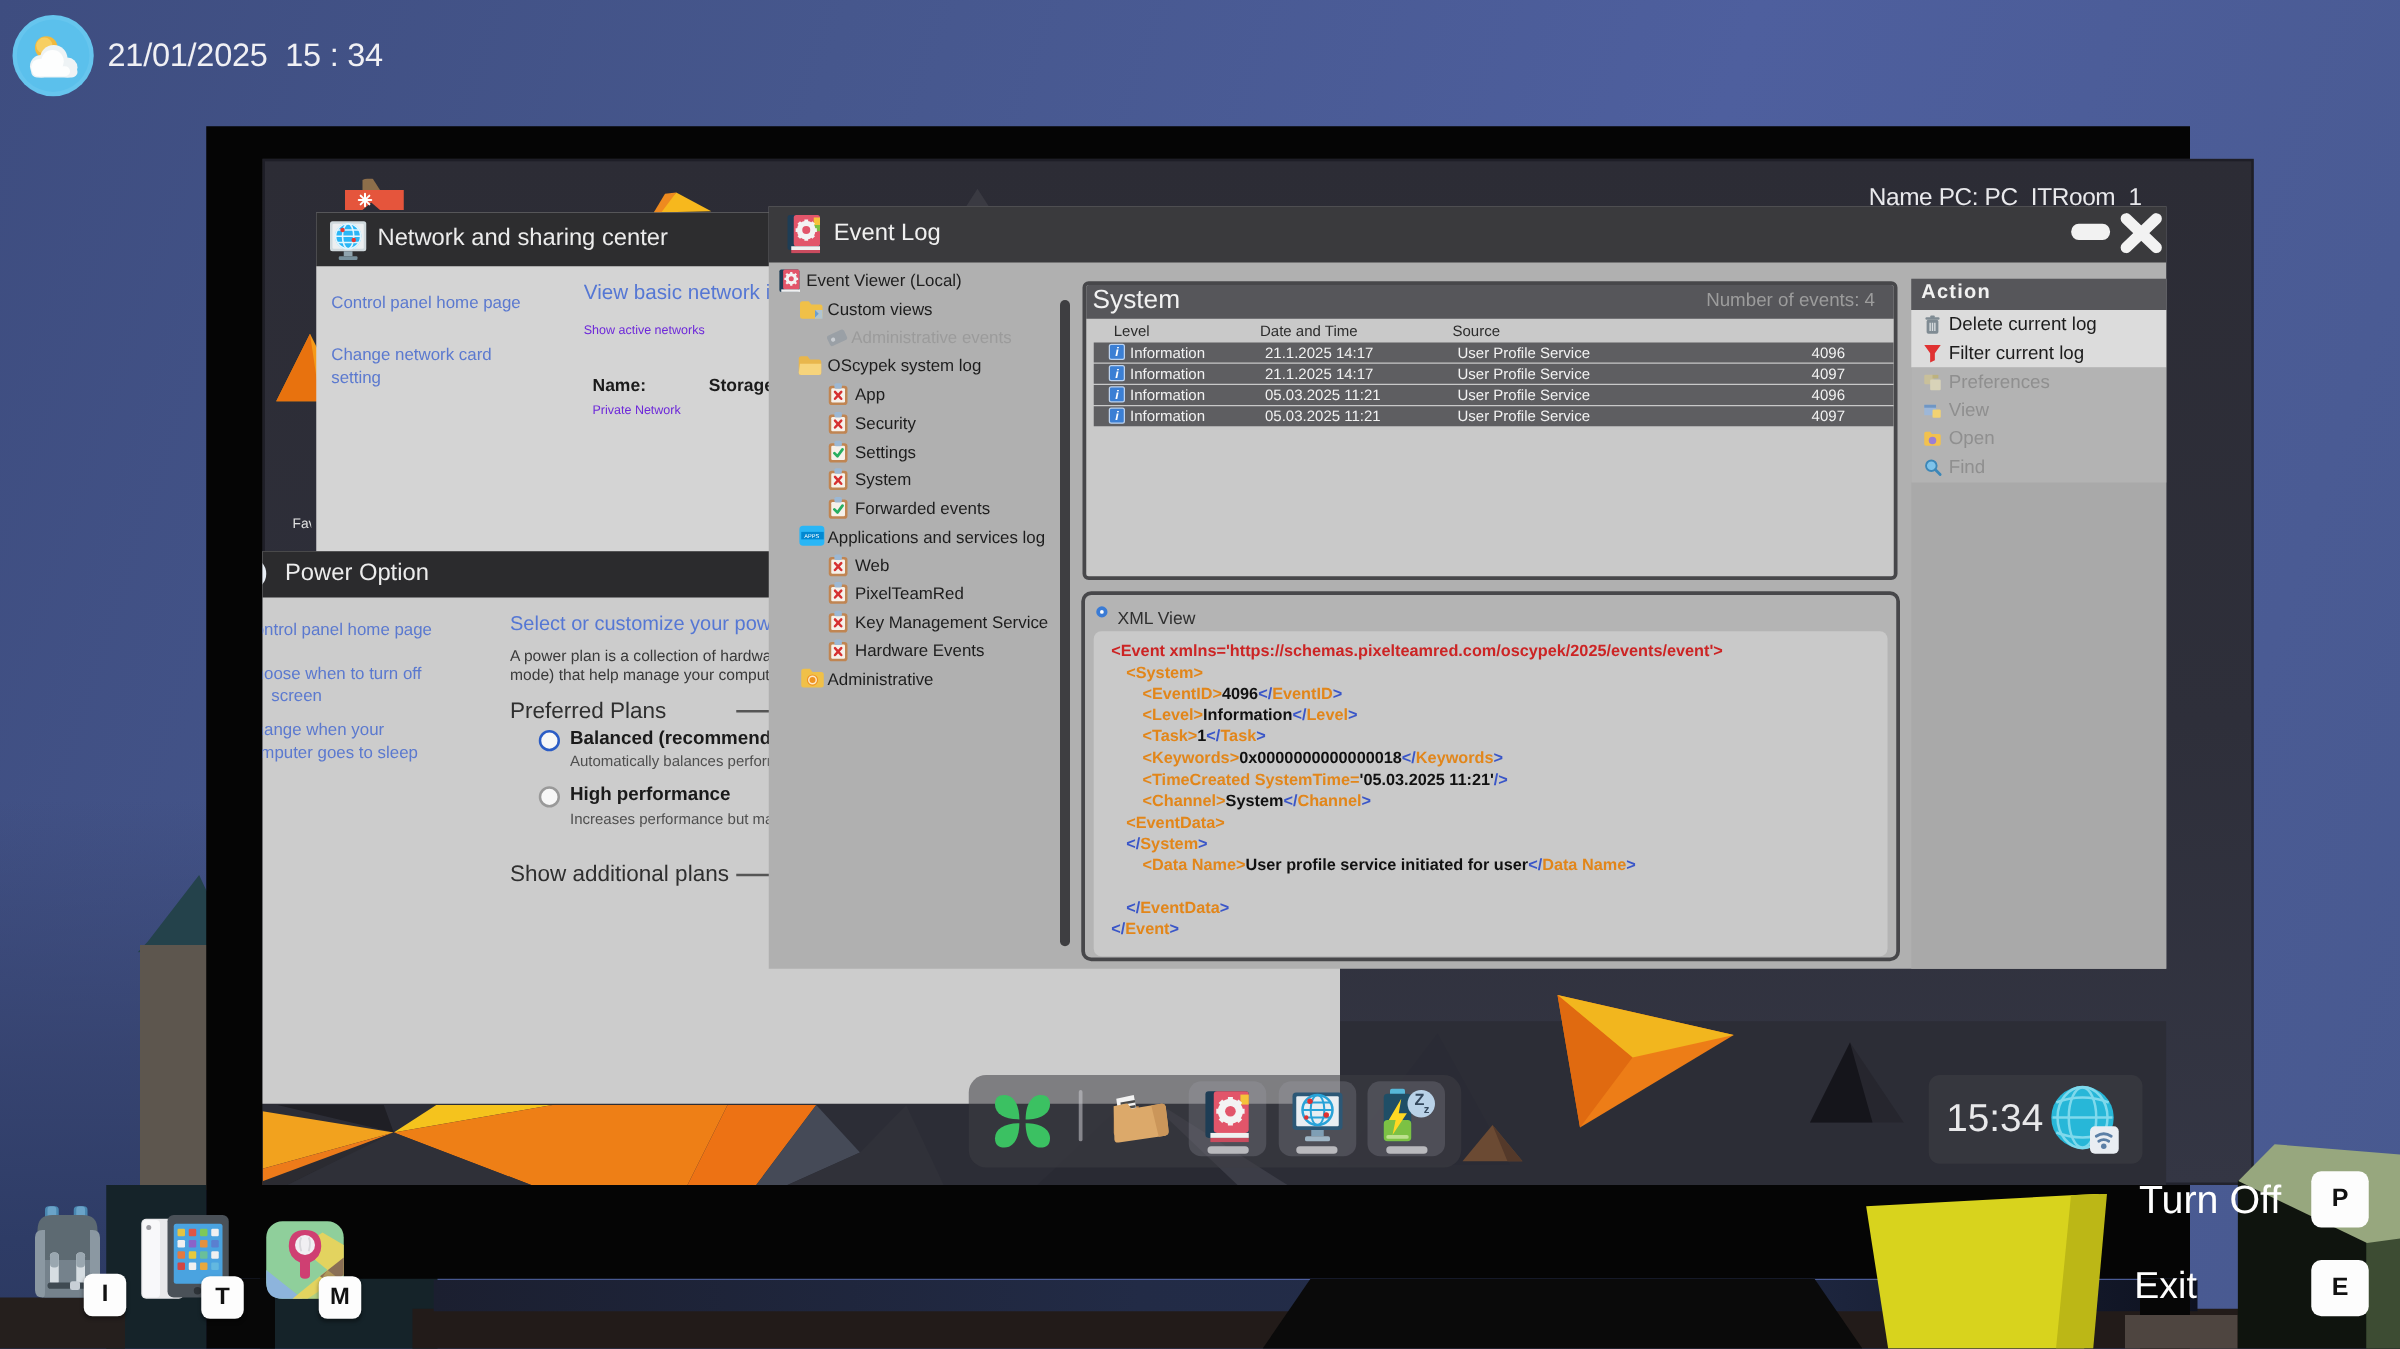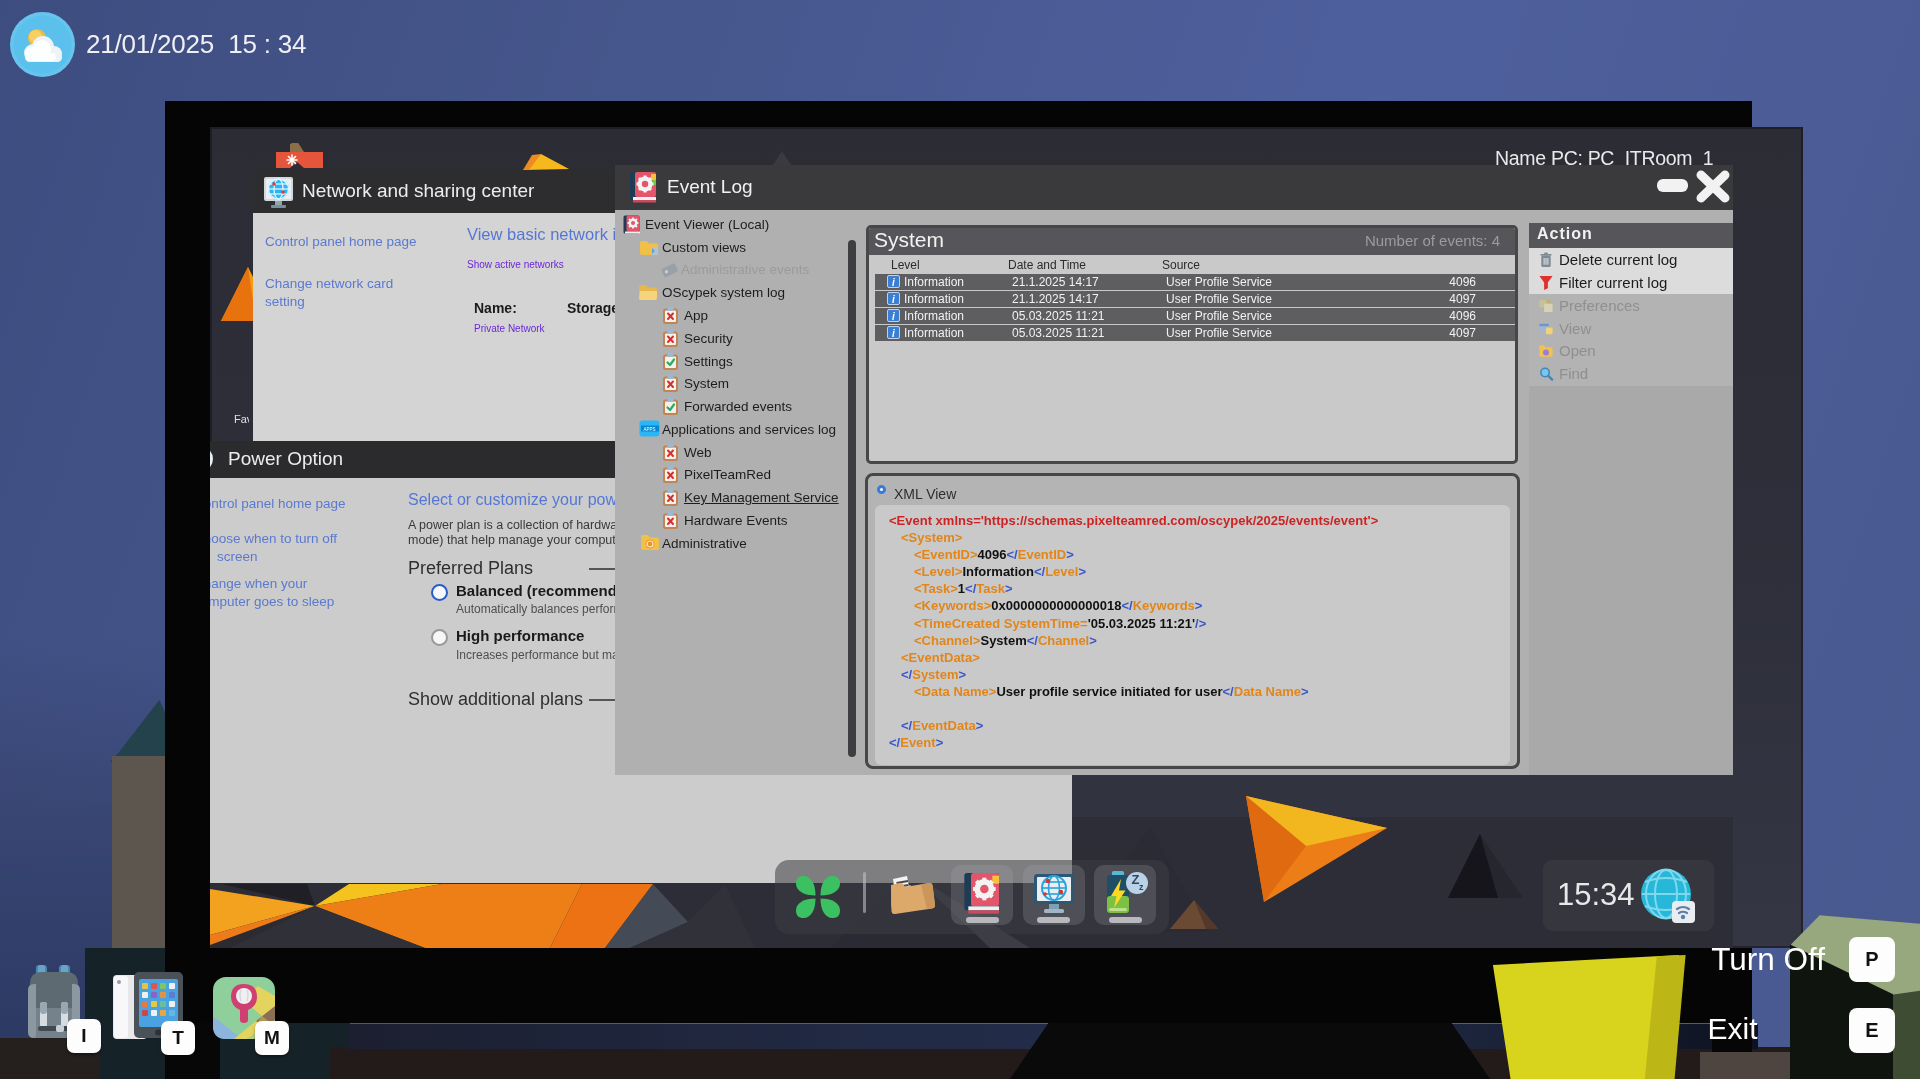--- a/index.html
+++ b/index.html
@@ -379,21 +379,21 @@
       <div class="treeitem" style="left:66px; top:97px; color:#9b9b9b;">Administrative events</div>
       <div class="treeitem" style="left:47px; top:120px;">OScypek system log</div>
       <div class="treeitem" style="left:69px; top:143px;">App</div>
       <div class="treeitem" style="left:69px; top:166px;">Security</div>
       <div class="treeitem" style="left:69px; top:189px;">Settings</div>
       <div class="treeitem" style="left:69px; top:211px;">System</div>
       <div class="treeitem" style="left:69px; top:234px;">Forwarded events</div>
       <div class="treeitem" style="left:47px; top:257px;">Applications and services log</div>
       <div class="treeitem" style="left:69px; top:280px;">Web</div>
       <div class="treeitem" style="left:69px; top:302px;">PixelTeamRed</div>
-      <div class="treeitem" style="left:69px; top:325px;text-decoration:underline;">Key Management Service</div>
+      <div class="treeitem" style="left:69px; top:325px;">Key Management Service</div>
       <div class="treeitem" style="left:69px; top:348px;">Hardware Events</div>
       <div class="treeitem" style="left:47px; top:371px;">Administrative</div>
       <div id="scrollbar"></div>
 
       <div id="syspanel">
         <div class="phead">
             <span class="ptitle">System</span>
             <span class="pnum">Number of events: 4</span>
           </div>
         <div class="colh" style="left:22px;">Level</div>

